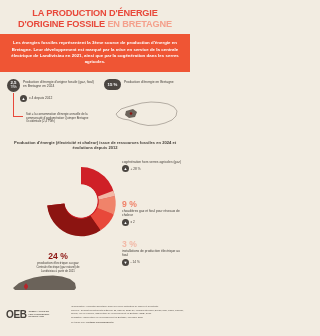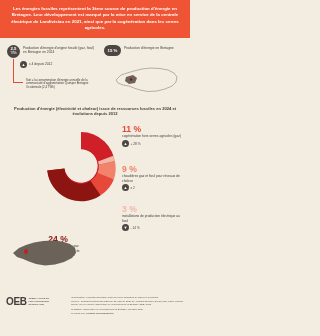--- a/index.html
+++ b/index.html
@@ -136,55 +136,59 @@
   .pct { font-size:8.6px; font-weight:bold; line-height:9px; }
   .pct-sub { font-size:3.3px; line-height:4.2px; color:#45403b; }
   .chg { display:flex; align-items:center; gap:1.5px; margin-top:1.5px; }
   .chg-txt { font-size:3.2px; color:#45403b; }
 
   .l53 { left:6px; top:42px; width:40px; text-align:right; }
   .l53 .pct { color:#cf2027; }
   .l53 .chg { justify-content:flex-end; }
 
   .l24 { left:30px; top:98px; width:56px; text-align:center; }
-  .l24 .pct { color:#8c1411;margin-top:18px; }
+  .l24 .pct { color:#8c1411; }
   .l24 .cap { font-size:2.75px; line-height:3.5px; color:#45403b; margin-top:1.5px; }
 
   .r11 { left:122px; top:6px; width:62px; }
   .r11 .pct { color:#e8483a; }
   .r9  { left:122px; top:46px; width:62px; }
   .r9  .pct { color:#f0836a; }
   .r3  { left:122px; top:86px; width:62px; }
   .r3  .pct { color:#f2b8a6; }
 
   .map-big { position:absolute; left:8px; top:112px; width:74px; height:38px; }
 
   
   .footer {
     position:absolute; left:0; bottom:0;
     width:190px; height:46px;
     background:#f2ece1;
-    display:flex; align-items:flex-start;
+    display:flex; align-items:center;
     padding:6px 5px 4px 6px; gap:19px;
   }
   .logo { width:46px; min-width:46px; display:flex; align-items:center; gap:2px; }
   .logo-mark {
     font-size:10px; font-weight:bold; color:#45403b;
     letter-spacing:-0.4px;
   }
   .logo-txt { font-size:2.2px; line-height:2.9px; color:#45403b; }
   .fineprint { font-size:2.15px; line-height:2.85px; color:#5a544d; }
   .fineprint .src { display:block; margin-top:1.5px; }
   .fineprint b { font-weight:bold; }
 </style>
 </head>
 <body>
 
 <div class="page">
 
+  <div class="title-block">
+    <div class="title-line">LA PRODUCTION D'ÉNERGIE</div>
+    <div class="title-line"><span>D'ORIGINE FOSSILE </span><span class="title-light">EN BRETAGNE</span></div>
+  </div>
 
   <div class="intro">Les énergies fossiles représentent la 3ème source de production d'énergie en Bretagne. Leur développement est marqué par la mise en service de la centrale électrique de Landivisiau en 2021, ainsi que par la cogénération dans les serres agricoles.</div>
 
   <div class="stats">
 
     <div class="stat stat-left">
       <div class="pill">
         <span class="big">2,5</span>
         <span class="sm">TWh</span>
       </div>
@@ -232,21 +236,20 @@
     </svg>
 
 
     <div class="lbl l24">
       <div class="pct">24 %</div>
       <div class="pct-sub">production électrique au gaz</div>
       <div class="cap">Centrale électrique (gaz naturel) de Landivisiau à partir de 2021</div>
     </div>
 
     <div class="lbl r11">
-      <div class="pct">11 %</div>
       <div class="pct-sub">cogénération hors serres agricoles (gaz)</div>
       <div class="chg">
         <span class="circle-icon">▲</span>
         <span class="chg-txt">+ 28 %</span>
       </div>
     </div>
 
     <div class="lbl r9">
       <div class="pct">9 %</div>
       <div class="pct-sub">chaudières gaz et fioul pour réseaux de chaleur</div>

